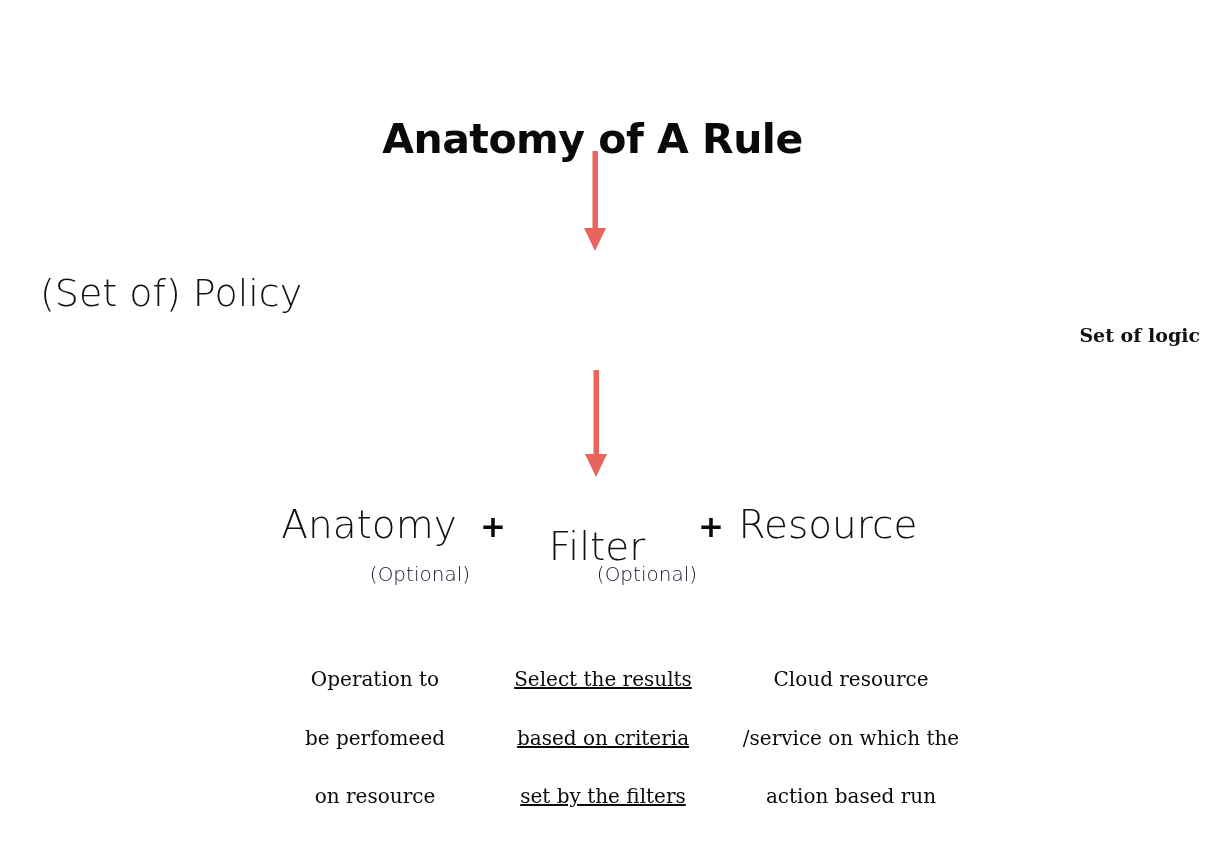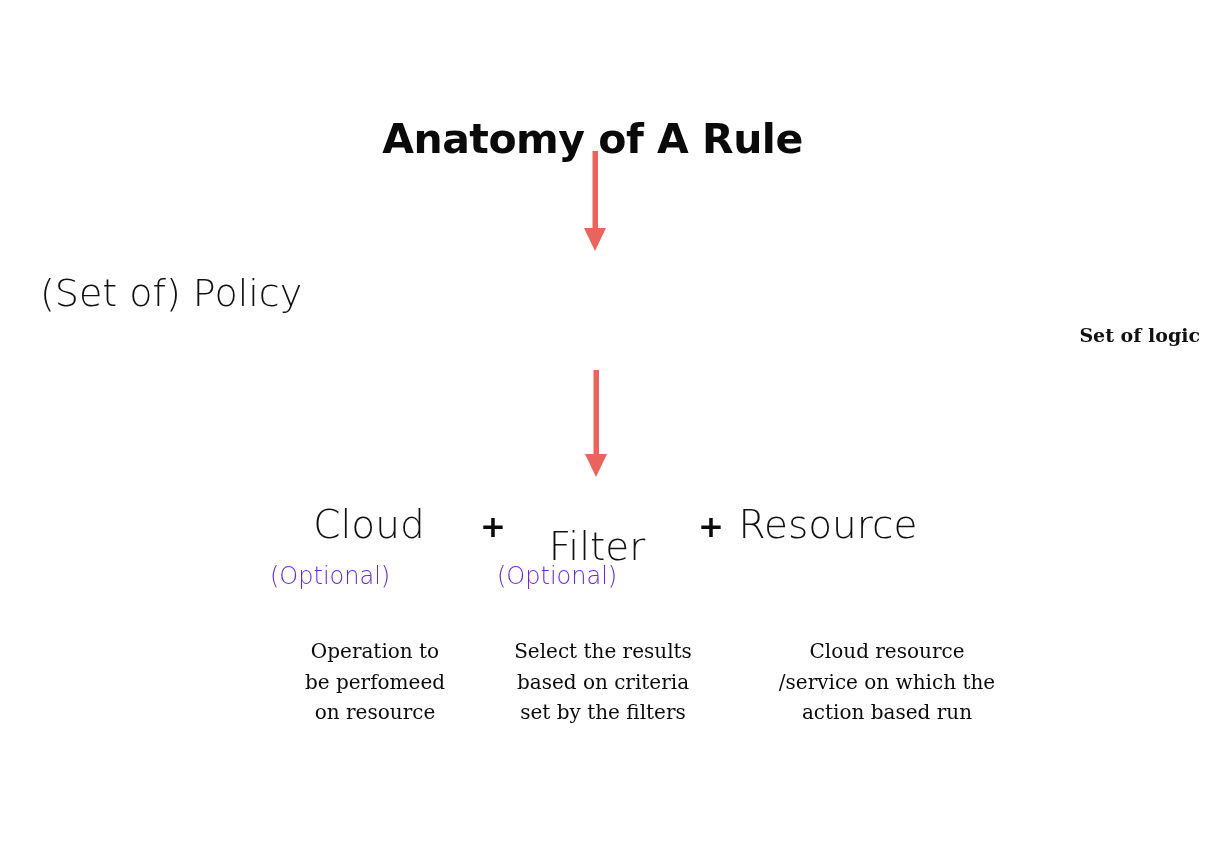--- a/index.html
+++ b/index.html
@@ -102,25 +102,25 @@
     width: 40px;
   }
   .plus-1 { left: 473px; }
   .plus-2 { left: 691px; }
 
   
   .optional {
     position: absolute;
     top: 562px;
     width: 200px;
-    text-align: left;
+    text-align: right;
     font-family: "DejaVu Sans", sans-serif;
     font-weight: 300;
-    font-size: 24px;
-    color: #6d28d9;
+    font-size: 20px;
+    color: #0f172a;
     line-height: 1.2;
   }
   .optional-action { left: 270px; }
   .optional-filter { left: 497px; }
 
   
   .descriptions {
     position: absolute;
     left: 0;
     top: 636px;
@@ -130,23 +130,23 @@
   .desc {
     position: absolute;
     top: 0;
     font-family: "DejaVu Serif", serif;
     font-size: 20px;
     color: #0b0b0b;
     line-height: 30.5px;
     text-align: center;
   }
   .desc-1 { left: 275px; width: 200px; }
-  .desc-2 { left: 503px; width: 200px; }
-  .desc-3 { left: 762px; width: 250px; }
-  .desc-line { display: block; white-space: nowrap; }
+  .desc-2 { left: 503px; width: 200px; text-decoration: underline; }
+  .desc-3 { left: 726px; width: 250px; }
+  .desc-line { display: block; white-space: nowrap; margin-top: 28px; }
 </style>
 </head>
 <body>
 
 <div class="canvas">
 
   <div class="title">Anatomy of A Rule</div>
 
   <svg class="arrow" style="left:575px; top:151px;" width="40" height="108" viewBox="0 0 40 108">
     <rect x="17.5" y="0" width="5.5" height="82" fill="#e9645d"></rect>
@@ -155,21 +155,21 @@
 
   <div class="policy-term">(Set of) Policy</div>
   <div class="policy-desc">Set of logic</div>
 
   <svg class="arrow" style="left:578px; top:370px;" width="40" height="115" viewBox="0 0 40 115">
     <rect x="15.5" y="0" width="5.5" height="89" fill="#e9645d"></rect>
     <polygon points="7,84 29,84 18,107" fill="#e9645d"></polygon>
   </svg>
 
   <div class="formula">
-    <div class="term term-action">Cloud</div>
+    <div class="term term-action">Anatomy</div>
     <div class="plus plus-1">+</div>
     <div class="term term-filter">Filter</div>
     <div class="plus plus-2">+</div>
     <div class="term term-resource">Resource</div>
   </div>
 
   <div class="optional optional-action">(Optional)</div>
   <div class="optional optional-filter">(Optional)</div>
 
   <div class="descriptions">

